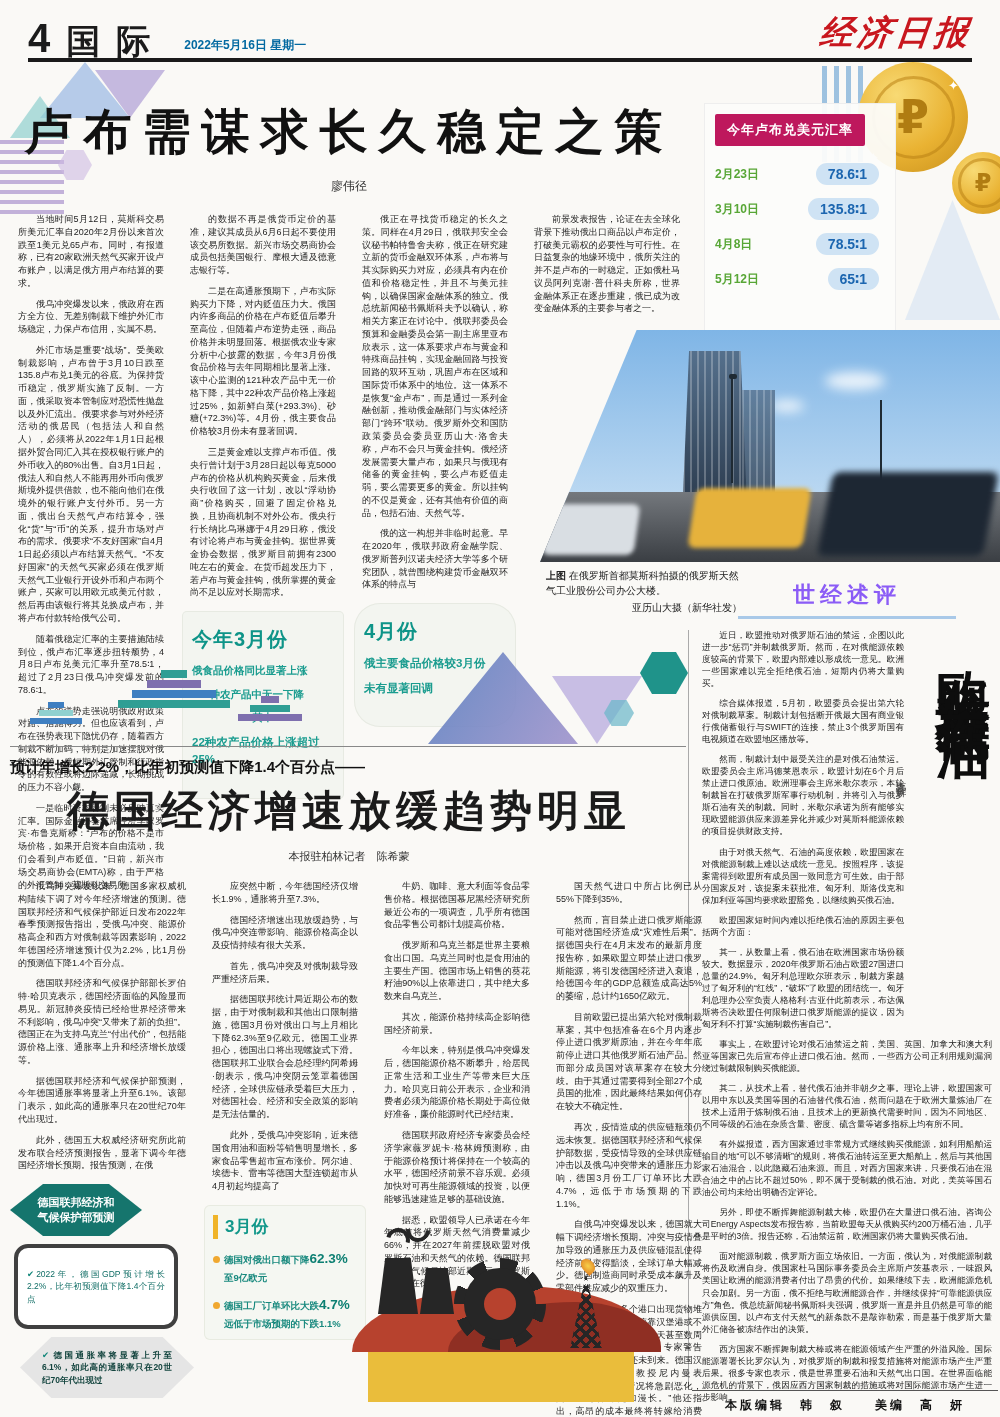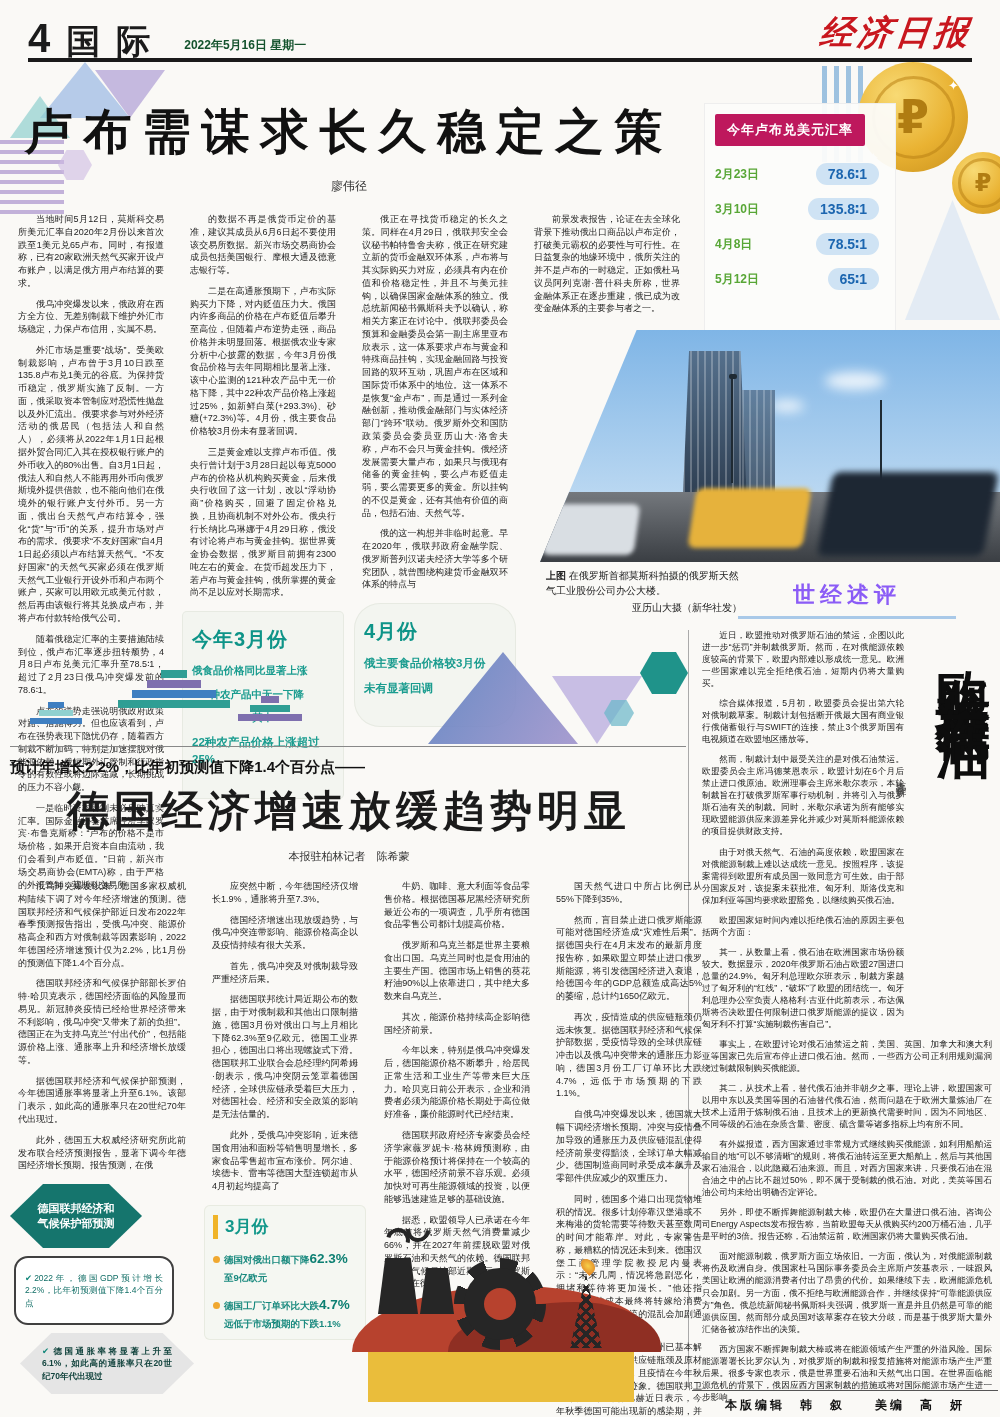--- a/index.html
+++ b/index.html
@@ -6,21 +6,21 @@
   body{
     width:1000px;height:1417px;position:relative;overflow:hidden;
     background:#faf9f6;color:#1b1b1b;
     font-family:"Liberation Sans","DejaVu Sans",sans-serif;
   }
   
   .hdr{position:absolute;left:28px;top:8px;width:944px;height:50px;
        border-bottom:4px solid #1a1a1a;display:flex;align-items:flex-end;}
   .hdr-num{font-size:40px;font-weight:900;line-height:1;margin-right:16px;}
   .hdr-sec{font-size:34px;font-weight:900;letter-spacing:16px;line-height:1;}
-  .hdr-date{font-size:12px;color:#14532d;margin-left:18px;margin-bottom:4px;font-weight:700;}
+  .hdr-date{font-size:12px;color:#0369a1;margin-left:18px;margin-bottom:4px;font-weight:700;}
   .hdr-mast{margin-left:auto;font-family:"DejaVu Serif","Liberation Serif",serif;
        font-style:italic;font-weight:900;font-size:34px;color:#c8171e;letter-spacing:4px;
        transform:skewX(-6deg);margin-bottom:2px;}
   
   .para{margin:8px;text-indent:2em;}
   .cols{display:flex;gap:10px;}
   .col{flex:0 0 162px;font-size:9px;line-height:1.42;text-align:justify;color:#1d1d1d;}
   
   .lead{position:absolute;left:10px;top:66px;width:678px;}
   .lead-h1{margin:34px 0 0;text-align:center;font-size:48px;font-weight:900;
@@ -81,25 +81,25 @@
   .vrule{position:absolute;left:688px;top:630px;height:758px;border-left:1px solid #aaa;}
   .hrule{position:absolute;left:10px;top:746px;width:676px;border-top:1px solid #888;}
   
   .german{position:absolute;left:10px;top:756px;width:678px;}
   .g-kicker{font-size:15px;font-weight:700;color:#111;margin:2px 0 6px;}
   .g-h1{margin:0;text-align:center;font-family:"Liberation Serif","DejaVu Serif",serif;
        font-size:42px;font-weight:900;letter-spacing:5px;white-space:nowrap;}
   .g-by{text-align:center;font-size:11px;color:#333;margin:10px 0 8px;}
   
   .hexwrap{margin-top:12px;position:relative;}
-  .hex-dark{width:132px;height:64px;clip-path:polygon(25% 0,75% 0,100% 50%,75% 100%,25% 100%,0 50%);
+  .hex-dark{width:132px;height:52px;clip-path:polygon(25% 0,75% 0,100% 50%,75% 100%,25% 100%,0 50%);
        background:#15756d;color:#fff;display:flex;flex-direction:column;align-items:center;
        justify-content:center;font-size:11px;font-weight:800;text-align:center;line-height:1.4;}
-  .hex-outline{margin:8px 0 0 4px;width:138px;border:2px solid #404040;border-radius:14px;
-       background:#fff;padding:14px 9px;font-size:8.5px;color:#116e66;line-height:1.45;text-align:justify;}
+  .hex-outline{margin:8px 0 0 4px;width:138px;border:4px solid #404040;border-radius:14px;
+       background:#fff;padding:20px 9px;font-size:8.5px;color:#116e66;line-height:1.45;text-align:justify;}
   .hex-yellow{margin:8px 0 0 10px;width:130px;clip-path:polygon(18% 0,82% 0,100% 50%,82% 100%,18% 100%,0 50%);
        background:#e5e5e5;padding:12px 22px;font-size:8.5px;color:#14453f;font-weight:700;
        line-height:1.45;text-align:justify;}
   .chk{color:#0f8578;font-weight:900;margin-right:2px;}
   
   .march-box{margin-top:12px;background:#f5f7f2;border-radius:6px;padding:10px 9px;
        box-shadow:0 0 0 1px #e8ebe1 inset;}
   .mb-title{color:#11978a;font-weight:900;font-size:17px;border-left:5px solid #f0b429;padding-left:7px;}
   .mb-item{margin-top:10px;font-size:9.5px;color:#18897e;font-weight:700;text-align:left;}
   .mb-dot{display:inline-block;width:7px;height:7px;border-radius:50%;background:#f0a830;margin-right:4px;}
@@ -277,21 +277,21 @@
       <p class="para">然而，制裁计划中最受关注的是对俄石油禁运。欧盟委员会主席冯德莱恩表示，欧盟计划在6个月后禁止进口俄原油。欧洲理事会主席米歇尔表示，本轮制裁旨在打破俄罗斯军事行动机制，并将引入与俄罗斯石油有关的制裁。同时，米歇尔承诺为所有能够实现欧盟能源供应来源差异化并减少对莫斯科能源依赖的项目提供财政支持。</p>
       <p class="para">由于对俄天然气、石油的高度依赖，欧盟国家在对俄能源制裁上难以达成统一意见。按照程序，该提案需得到欧盟所有成员国一致同意方可生效。由于部分国家反对，该提案未获批准。匈牙利、斯洛伐克和保加利亚等国均要求欧盟豁免，以继续购买俄石油。</p>
       <p class="para">欧盟国家短时间内难以拒绝俄石油的原因主要包括两个方面：</p>
       <p class="para">其一，从数量上看，俄石油在欧洲国家市场份额较大。数据显示，2020年俄罗斯石油占欧盟27国进口总量的24.9%。匈牙利总理欧尔班表示，制裁方案越过了匈牙利的“红线”，“破坏”了欧盟的团结统一。匈牙利总理办公室负责人格格利·古亚什此前表示，布达佩斯将否决欧盟任何限制进口俄罗斯能源的提议，因为匈牙利不打算“实施制裁伤害自己”。</p>
     </div>
   <div class="review-wide">
       <p class="para">事实上，在欧盟讨论对俄石油禁运之前，美国、英国、加拿大和澳大利亚等国家已先后宣布停止进口俄石油。然而，一些西方公司正利用规则漏洞绕过制裁限制购买俄能源。</p>
       <p class="para">其二，从技术上看，替代俄石油并非朝夕之事。理论上讲，欧盟国家可以用中东以及美国等国的石油替代俄石油，然而问题在于欧洲大量炼油厂在技术上适用于炼制俄石油，且技术上的更新换代需要时间，因为不同地区、不同等级的石油在杂质含量、密度、硫含量等诸多指标上均有所不同。</p>
       <p class="para">有外媒报道，西方国家通过非常规方式继续购买俄能源，如利用船舶运输目的地“可以不够清晰”的规则，将俄石油转运至更大船舶上，然后与其他国家石油混合，以此隐藏石油来源。而且，对西方国家来讲，只要俄石油在混合油之中的占比不超过50%，即不属于受制裁的俄石油。对此，美英等国石油公司均未给出明确否定评论。</p>
       <p class="para">另外，即使不断挥舞能源制裁大棒，欧盟仍在大量进口俄石油。咨询公司Energy Aspects发布报告称，当前欧盟每天从俄购买约200万桶石油，几乎是平时的3倍。报告还称，石油禁运前，欧洲国家仍将大量购买俄石油。</p>
-      <p class="para">面对能源制裁，俄罗斯方面立场依旧。一方面，俄认为，对俄能源制裁将伤及欧洲自身。俄国家杜马国际事务委员会主席斯卢茨基表示，一味跟风美国让欧洲的能源消费者付出了昂贵的代价。如果继续下去，欧洲能源危机只会加剧。另一方面，俄不拒绝与欧洲能源合作，并继续保持“可靠能源供应方”角色。俄总统新闻秘书佩斯科夫强调，俄罗斯一直是并且仍然是可靠的能源供应国。然而部分成员国对该草案存在较大分歧，而是基于俄罗斯大量外汇储备被冻结作出的决策。</p>
+      <p class="para">面对能源制裁，俄罗斯方面立场依旧。一方面，俄认为，对俄能源制裁将伤及欧洲自身。俄国家杜马国际事务委员会主席斯卢茨基表示，一味跟风美国让欧洲的能源消费者付出了昂贵的代价。如果继续下去，欧洲能源危机只会加剧。另一方面，俄不拒绝与欧洲能源合作，并继续保持“可靠能源供应方”角色。俄总统新闻秘书佩斯科夫强调，俄罗斯一直是并且仍然是可靠的能源供应国。以卢布支付天然气的新条款不是敲诈勒索，而是基于俄罗斯大量外汇储备被冻结作出的决策。</p>
       <p class="para">西方国家不断挥舞制裁大棒或将在能源领域产生严重的外溢风险。国际能源署署长比罗尔认为，对俄罗斯的制裁和报复措施将对能源市场产生严重后果。很多专家也表示，俄是世界重要石油和天然气出口国。在世界面临能源危机的背景下，俄因应西方国家制裁的措施或将对国际能源市场产生进一步影响。</p>
     </div>
 </div>
 <div class="vert-title">欧盟难拒俄石油</div>
 <div class="vert-author">李春辉</div>
 
 <div class="hrule"></div>
 <div class="german">
   <div class="g-kicker">预计年增长2.2%，比年初预测值下降1.4个百分点——</div>
   <h2 class="g-h1">德国经济增速放缓趋势明显</h2>
@@ -341,20 +341,21 @@
         <p class="para">牛奶、咖啡、意大利面等食品零售价格。根据德国慕尼黑经济研究所最近公布的一项调查，几乎所有德国食品零售公司都计划提高价格。</p>
         <p class="para">俄罗斯和乌克兰都是世界主要粮食出口国。乌克兰同时也是食用油的主要生产国。德国市场上销售的葵花籽油90%以上依靠进口，其中绝大多数来自乌克兰。</p>
         <p class="para">其次，能源价格持续高企影响德国经济前景。</p>
         <p class="para">今年以来，特别是俄乌冲突爆发后，德国能源价格不断攀升，给居民正常生活和工业生产等带来巨大压力。哈贝克日前公开表示，企业和消费者必须为能源价格长期处于高位做好准备，廉价能源时代已经结束。</p>
         <p class="para">德国联邦政府经济专家委员会经济学家薇罗妮卡·格林姆预测称，由于能源价格预计将保持在一个较高的水平，德国经济前景不容乐观。必须加快对可再生能源领域的投资，以便能够迅速建造足够的基础设施。</p>
         <p class="para">据悉，欧盟领导人已承诺在今年年底前将俄罗斯天然气消费量减少66%，并在2027年前摆脱欧盟对俄罗斯石油和天然气的依赖。德国联邦经济和气候保护部近期表示，俄罗斯天然气在德</p>
       </div>
     <div class="col">
         <p class="para">国天然气进口中所占比例已从55%下降到35%。</p>
         <p class="para">然而，盲目禁止进口俄罗斯能源可能对德国经济造成“灾难性后果”。据德国央行在4月末发布的最新月度报告称，如果欧盟立即禁止进口俄罗斯能源，将引发德国经济进入衰退，给德国今年的GDP总额造成高达5%的萎缩，总计约1650亿欧元。</p>
+        <p class="para">目前欧盟已提出第六轮对俄制裁草案，其中包括准备在6个月内逐步停止进口俄罗斯原油，并在今年年底前停止进口其他俄罗斯石油产品。然而部分成员国对该草案存在较大分歧。由于其通过需要得到全部27个成员国的批准，因此最终结果如何仍存在较大不确定性。</p>
         <p class="para">再次，疫情造成的供应链瓶颈仍远未恢复。据德国联邦经济和气候保护部数据，受疫情导致的全球供应链冲击以及俄乌冲突带来的通胀压力影响，德国3月份工厂订单环比大跌4.7%，远低于市场预期的下跌1.1%。</p>
         <p class="para">自俄乌冲突爆发以来，德国就大幅下调经济增长预期。冲突与疫情叠加导致的通胀压力及供应链混乱使得经济前景变得黯淡，全球订单大幅减少。德国制造商同时承受成本飙升及零部件供应减少的双重压力。</p>
         <p class="para">同时，德国多个港口出现货物堆积的情况。很多计划停靠汉堡港或不来梅港的货轮需要等待数天甚至数周的时间才能靠岸。对此，专家警告称，最糟糕的情况还未到来。德国汉堡工商管理学院教授尼内曼表示：“未来几周，情况将急剧恶化，拥堵和等待将更加漫长。”他还指出，高昂的成本最终将转嫁给消费者，因为港口和物流的混乱会加剧通货膨胀。</p>
         <p class="para">虽然目前德国大多数州已基本解封，但疫情带来的供应链瓶颈及原材料短缺仍远未结束，且疫情在今年秋天仍有卷土重来的迹象。德国联邦卫生部长卡尔·劳特巴赫近日表示，今年秋季德国可能出现新的感染期，并且病毒变异的速度正变得越来越快，应再次警惕可能出现的更危险变种。</p>
       </div>
   </div>
 </div>
 
 <div class="factory">
   <div class="f-yellow"></div>

